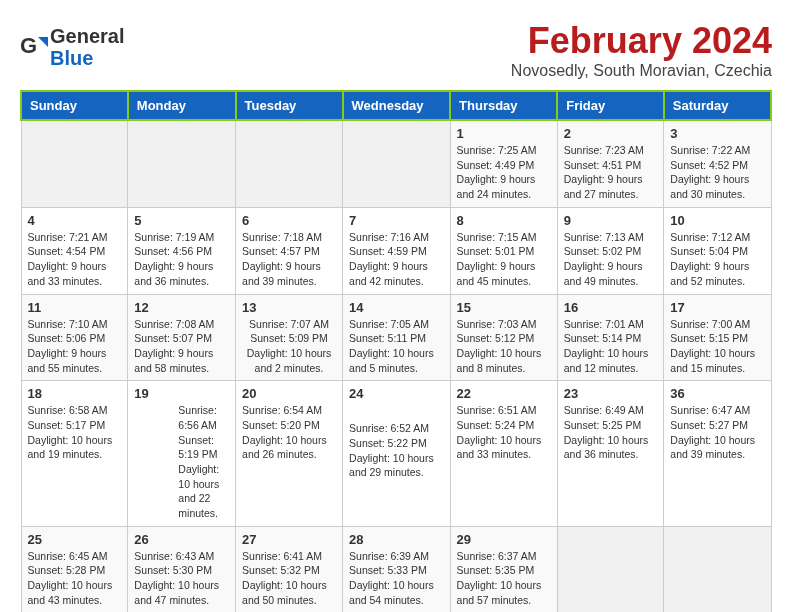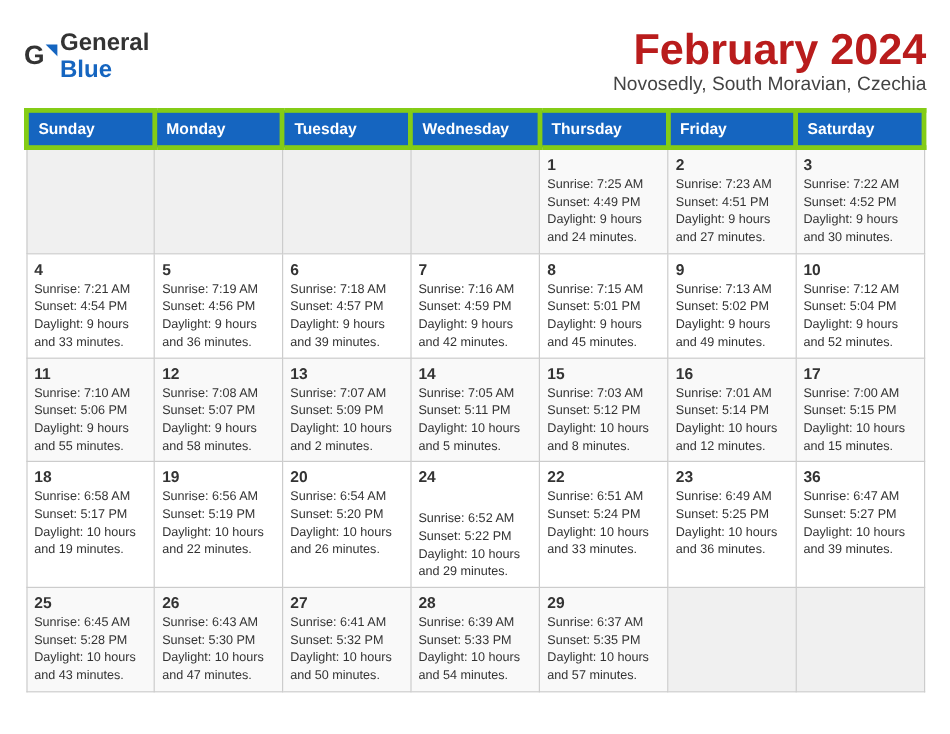--- a/index.html
+++ b/index.html
@@ -41,21 +41,21 @@
     table {
       width: 100%;
       border-collapse: collapse;
     }
     thead tr th {
       background-color: #1565c0;
       color: #fff;
       text-align: left;
       padding: 6px 8px;
       font-size: 13px;
-      border: 4px solid #84cc16;
+      border: 2px solid #84cc16;
     }
     tbody tr td {
       border: 1px solid #ccc;
       vertical-align: top;
       padding: 5px 6px;
       width: 108px;
       min-height: 80px;
       background: #fff;
     }
     tbody tr:nth-child(odd) td {
@@ -201,21 +201,21 @@
         </td>
         <td>
           <span class="day-num">12</span>
           <div class="day-info" style="white-space: pre-line;">Sunrise: 7:08 AM
 Sunset: 5:07 PM
 Daylight: 9 hours
 and 58 minutes.</div>
         </td>
         <td>
           <span class="day-num">13</span>
-          <div class="day-info" style="white-space: pre-line;">Sunrise: 7:07 AM
+          <div class="day-info" style="white-space: pre-line; text-align: center;">Sunrise: 7:07 AM
 Sunset: 5:09 PM
 Daylight: 10 hours
 and 2 minutes.</div>
         </td>
         <td>
           <span class="day-num">14</span>
           <div class="day-info" style="white-space: pre-line;">Sunrise: 7:05 AM
 Sunset: 5:11 PM
 Daylight: 10 hours
 and 5 minutes.</div>
@@ -245,21 +245,21 @@
       <tr>
         <td>
           <span class="day-num">18</span>
           <div class="day-info" style="white-space: pre-line;">Sunrise: 6:58 AM
 Sunset: 5:17 PM
 Daylight: 10 hours
 and 19 minutes.</div>
         </td>
         <td>
           <span class="day-num">19</span>
-          <div class="day-info" style="white-space: pre-line;">Sunrise: 6:56 AM
+          <div class="day-info" style="white-space: pre-line; margin-left: 44px;">Sunrise: 6:56 AM
 Sunset: 5:19 PM
 Daylight: 10 hours
 and 22 minutes.</div>
         </td>
         <td>
           <span class="day-num">20</span>
           <div class="day-info" style="white-space: pre-line;">Sunrise: 6:54 AM
 Sunset: 5:20 PM
 Daylight: 10 hours
 and 26 minutes.</div>

